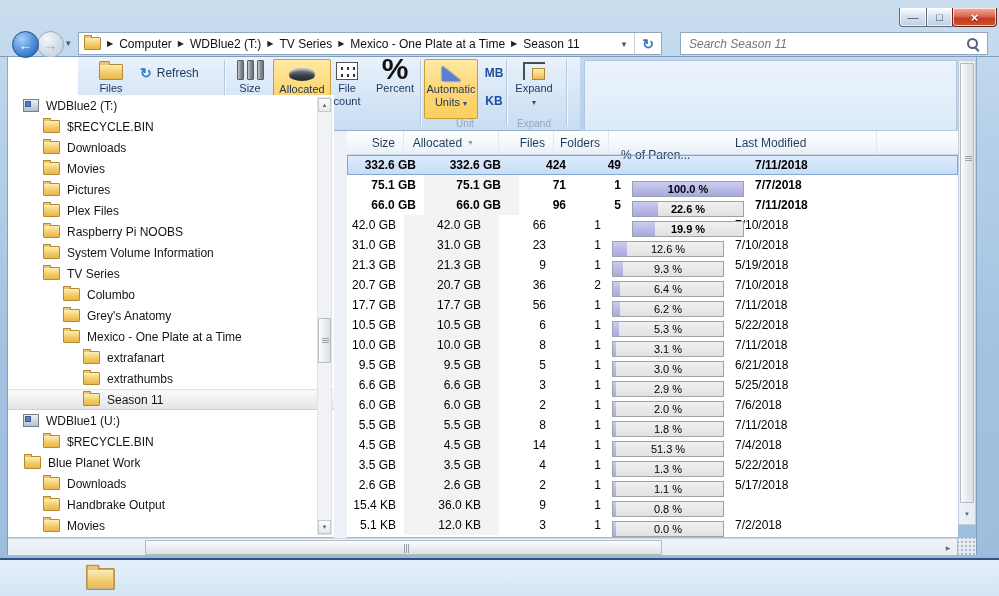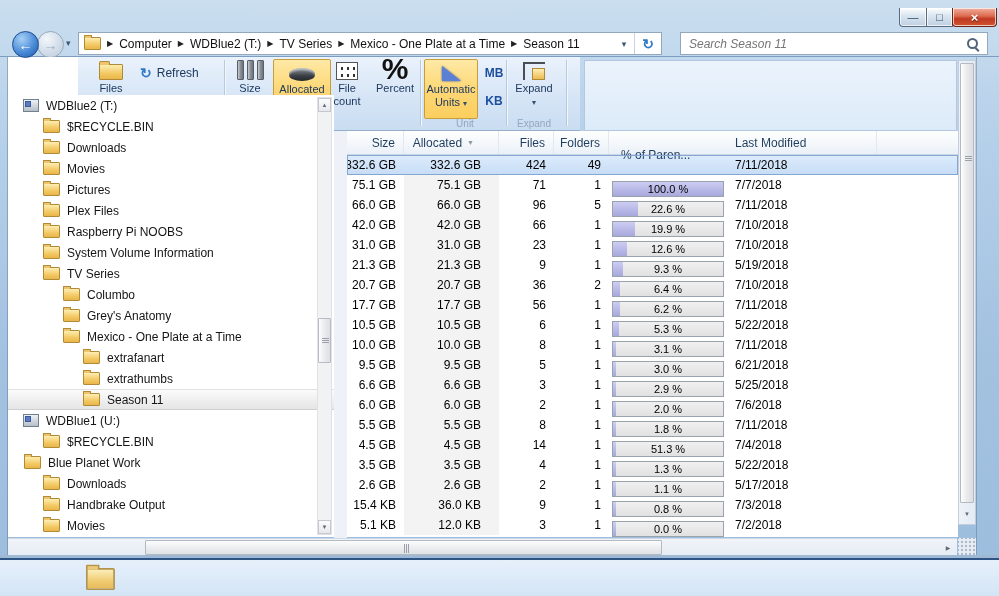--- a/index.html
+++ b/index.html
@@ -86,21 +86,21 @@
   .sb-thumb{position:absolute;left:0;width:13px;background:linear-gradient(90deg,#fdfdfd,#eaebee 50%,#dddfe3);border:1px solid #b7bcc4;box-sizing:border-box;border-radius:1px;}
   .grip-h{position:absolute;left:3px;width:7px;height:1px;background:#9aa1aa;box-shadow:0 2px 0 #9aa1aa,0 4px 0 #9aa1aa;}
   .splitter{position:absolute;left:334px;top:131px;width:13px;height:407px;background:#eef2f8;z-index:2;}
 
   
   .list{position:absolute;left:347px;top:131px;width:611px;height:406px;background:#fff;z-index:2;overflow:hidden;}
   .lheader{height:23px;display:flex;background:linear-gradient(#fefefe,#f3f7fb 60%,#eaf0f8);border-bottom:1px solid #ccd6e4;}
   .hcell{box-sizing:border-box;border-right:1px solid #e2e8f1;font-size:12px;color:#1f3d5e;display:flex;align-items:center;white-space:nowrap;}
   .sort-arrow{font-size:7px;color:#8a97a6;margin-left:5px;}
   .row{height:20px;display:flex;font-size:12px;color:#000;box-sizing:border-box;}
-  .row.bold{font-weight:normal;}
+  .row.bold{font-weight:bold;padding-left:20px;}
   .row.selected{background:linear-gradient(#ddecfd,#c6dcf5);outline:1px solid #84a7d2;outline-offset:-1px;}
   .cell{display:flex;align-items:center;height:100%;box-sizing:border-box;white-space:nowrap;}
   .c0{width:57px;justify-content:flex-end;padding-right:8px;}
   .c1{width:95px;justify-content:flex-end;padding-right:18px;}
   .c2{width:55px;justify-content:flex-end;padding-right:8px;}
   .c3{width:55px;justify-content:flex-end;padding-right:8px;}
   .c4{width:118px;justify-content:center;margin-top:24px;}
   .c5{width:150px;justify-content:flex-start;padding-left:8px;}
   .hcell.c1{padding-right:24px;}
   .hcell.c4{justify-content:flex-start;padding-left:12px;}
@@ -586,21 +586,20 @@
           <div class="cell c0">15.4 KB</div>
           <div class="cell c1">36.0 KB</div>
           <div class="cell c2">9</div>
           <div class="cell c3">1</div>
           <div class="cell c4">
             <div class="pbar">
               <div class="pfill" style="width: 3px;"></div>
               <div class="ptext">0.0 %</div>
             </div>
           </div>
-          <div class="cell c5">7/3/2018</div>
         </div>
         <div class="row">
           <div class="cell c0">5.1 KB</div>
           <div class="cell c1">12.0 KB</div>
           <div class="cell c2">3</div>
           <div class="cell c3">1</div>
           <div class="cell c4">
             <div class="pbar">
               <div class="pfill" style="width: 3px;"></div>
               <div class="ptext">0.0 %</div>

